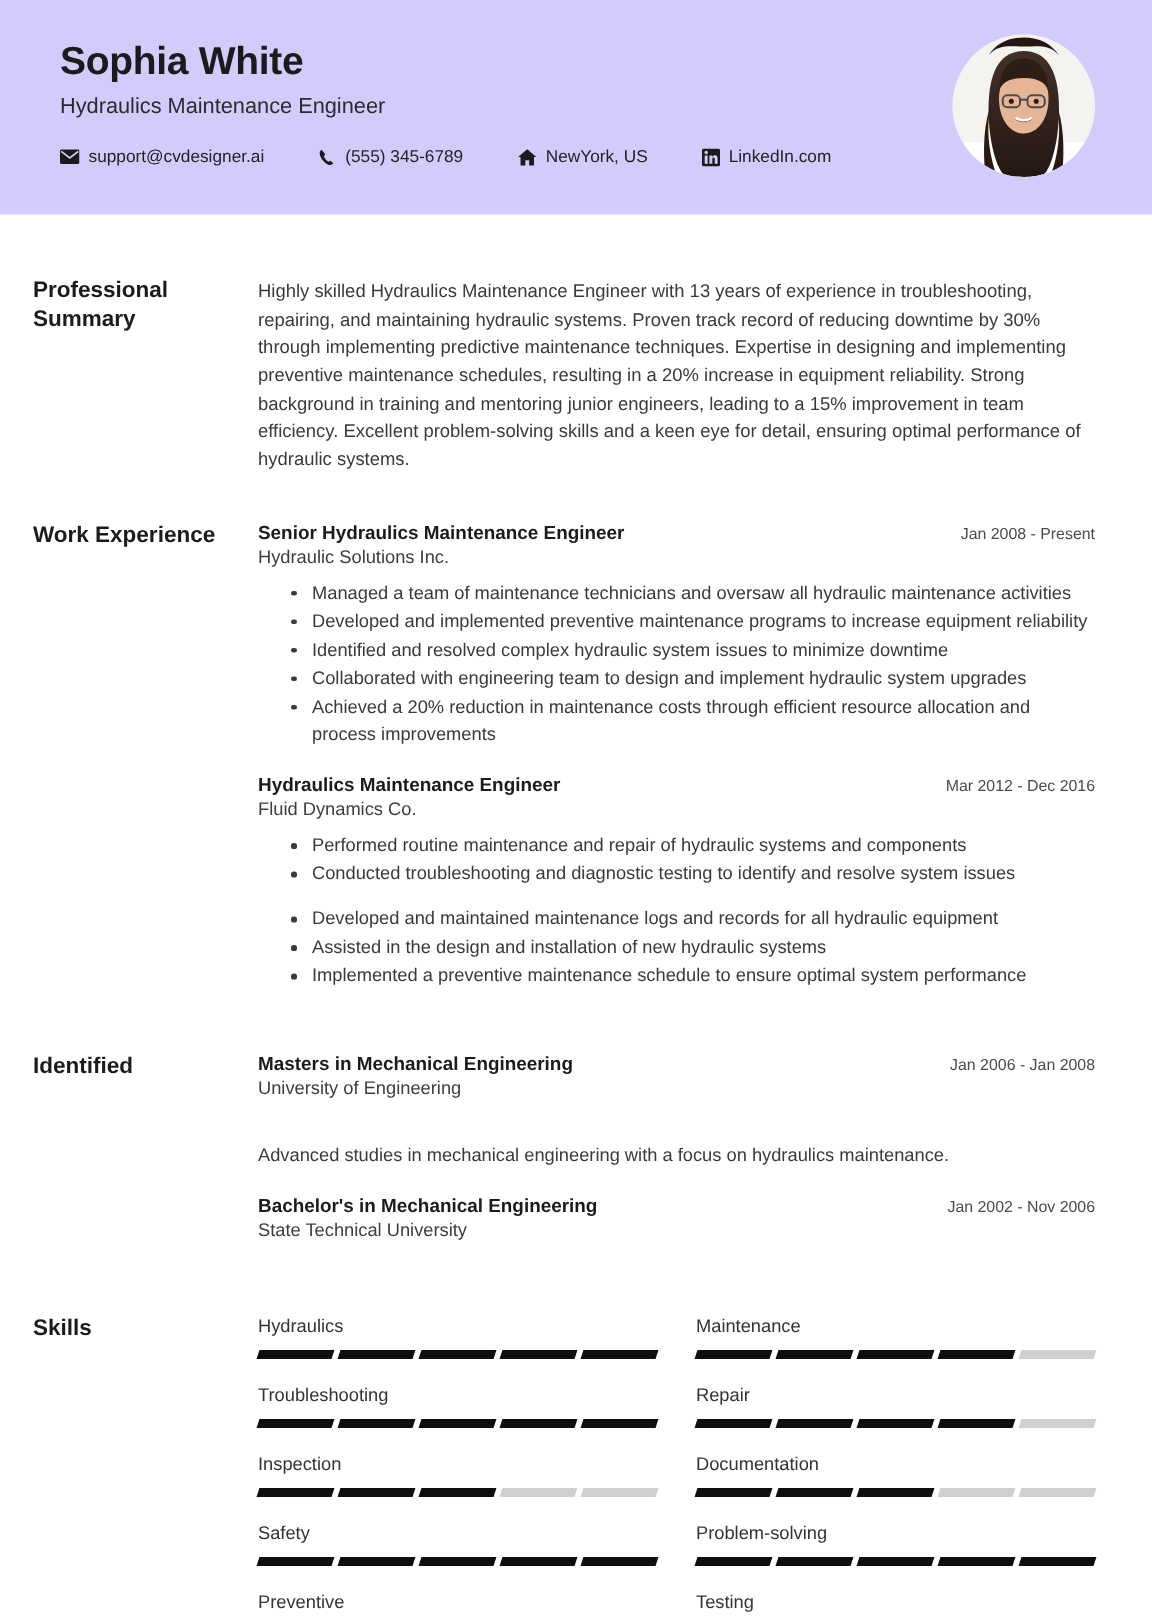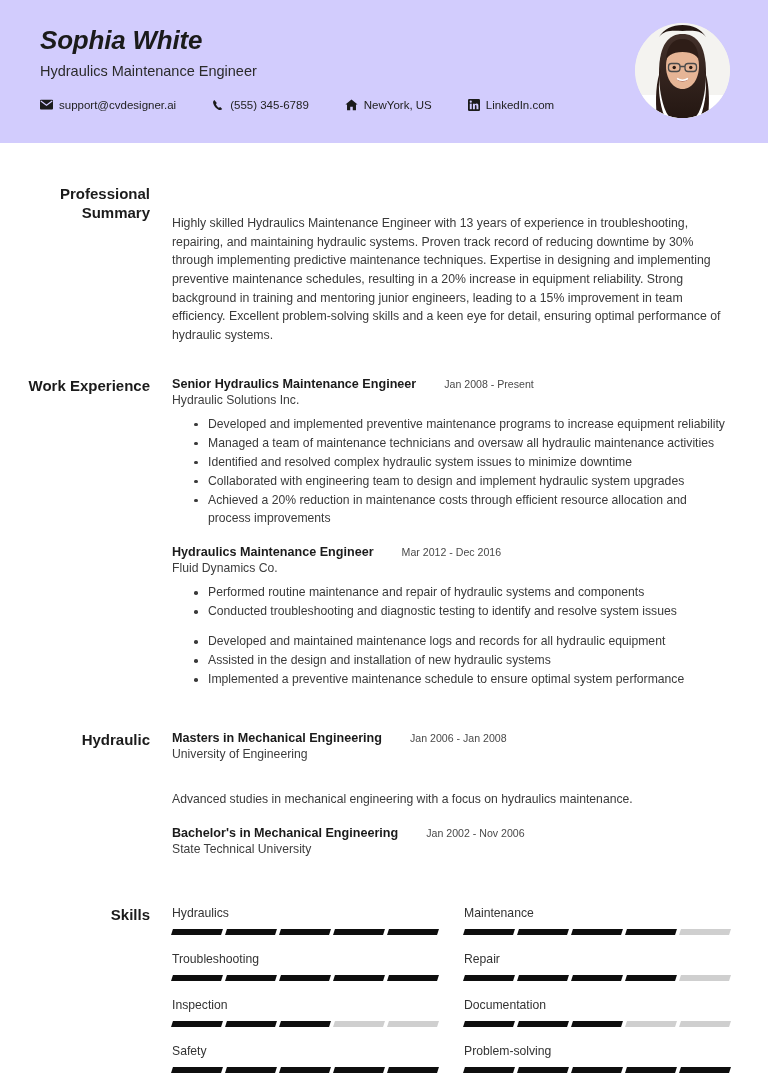--- a/index.html
+++ b/index.html
@@ -18,21 +18,20 @@
     height: 143px;
     background: #d2ccfd;
     padding: 26px 40px 0 40px;
   }
   .name {
     font-size: 26px;
     font-weight: bold;
     color: #1b1b1b;
     letter-spacing: -0.2px;
     line-height: 1.15;
-    font-style: italic;
   }
   .job-title {
     margin-top: 7px;
     font-size: 14.5px;
     color: #2b2b2b;
     font-weight: 400;
   }
   .contact-row {
     margin-top: 20px;
     display: flex;
@@ -57,48 +56,48 @@
   .avatar svg { display: block; width: 95px; height: 95px; }
 
   
   .section {
     display: flex;
     padding: 0 38px 0 22px;
   }
   .sec-label {
     width: 150px;
     flex: none;
-    text-align: right;
+    text-align: left;
     padding-right: 22px;
     font-size: 15px;
     font-weight: bold;
     color: #1b1b1b;
     line-height: 1.25;
   }
   .sec-body { flex: 1; min-width: 0; }
 
   #summary-section { margin-top: 42px; }
   .summary-text {
     font-size: 12.3px;
     line-height: 1.52;
     color: #3a3a3a;
     text-align: left;
-    margin-top: 29px;
   }
 
   #work-section { margin-top: 32px; }
   #education-section { margin-top: 38px; }
   #skills-section { margin-top: 46px; }
 
   .entry { margin-bottom: 4px; }
   .entry + .entry { margin-top: 18px; }
   .entry-head {
     display: flex;
     align-items: baseline;
-    gap: 28px;
+    justify-content: space-between;
+    gap: 10px;
   }
   .entry-title {
     font-size: 12.6px;
     font-weight: bold;
     color: #1b1b1b;
   }
   .entry-date {
     font-size: 10.6px;
     color: #4a4a4a;
     white-space: nowrap;
@@ -263,22 +262,22 @@
     <div class="sec-label">Work Experience</div>
     <div class="sec-body">
 
       <div class="entry">
         <div class="entry-head">
           <div class="entry-title">Senior Hydraulics Maintenance Engineer</div>
           <div class="entry-date">Jan 2008 - Present</div>
         </div>
         <div class="entry-org">Hydraulic Solutions Inc.</div>
         <ul class="bullets">
+          <li>Managed a team of maintenance technicians and oversaw all hydraulic maintenance activities</li>
           <li>Developed and implemented preventive maintenance programs to increase equipment reliability</li>
-          <li>Managed a team of maintenance technicians and oversaw all hydraulic maintenance activities</li>
           <li>Identified and resolved complex hydraulic system issues to minimize downtime</li>
           <li>Collaborated with engineering team to design and implement hydraulic system upgrades</li>
           <li>Achieved a 20% reduction in maintenance costs through efficient resource allocation and process improvements</li>
         </ul>
       </div>
 
       <div class="entry">
         <div class="entry-head">
           <div class="entry-title">Hydraulics Maintenance Engineer</div>
           <div class="entry-date">Mar 2012 - Dec 2016</div>
@@ -291,21 +290,21 @@
           <li>Developed and maintained maintenance logs and records for all hydraulic equipment</li>
           <li>Assisted in the design and installation of new hydraulic systems</li>
           <li>Implemented a preventive maintenance schedule to ensure optimal system performance</li>
         </ul>
       </div>
 
     </div>
   </div>
 
   <div class="section" id="education-section">
-    <div class="sec-label">Hydraulic</div>
+    <div class="sec-label">Identified</div>
     <div class="sec-body">
 
       <div class="entry">
         <div class="entry-head">
           <div class="entry-title">Masters in Mechanical Engineering</div>
           <div class="entry-date">Jan 2006 - Jan 2008</div>
         </div>
         <div class="entry-org">University of Engineering</div>
         <div class="entry-desc">Advanced studies in mechanical engineering with a focus on hydraulics maintenance.</div>
       </div>

